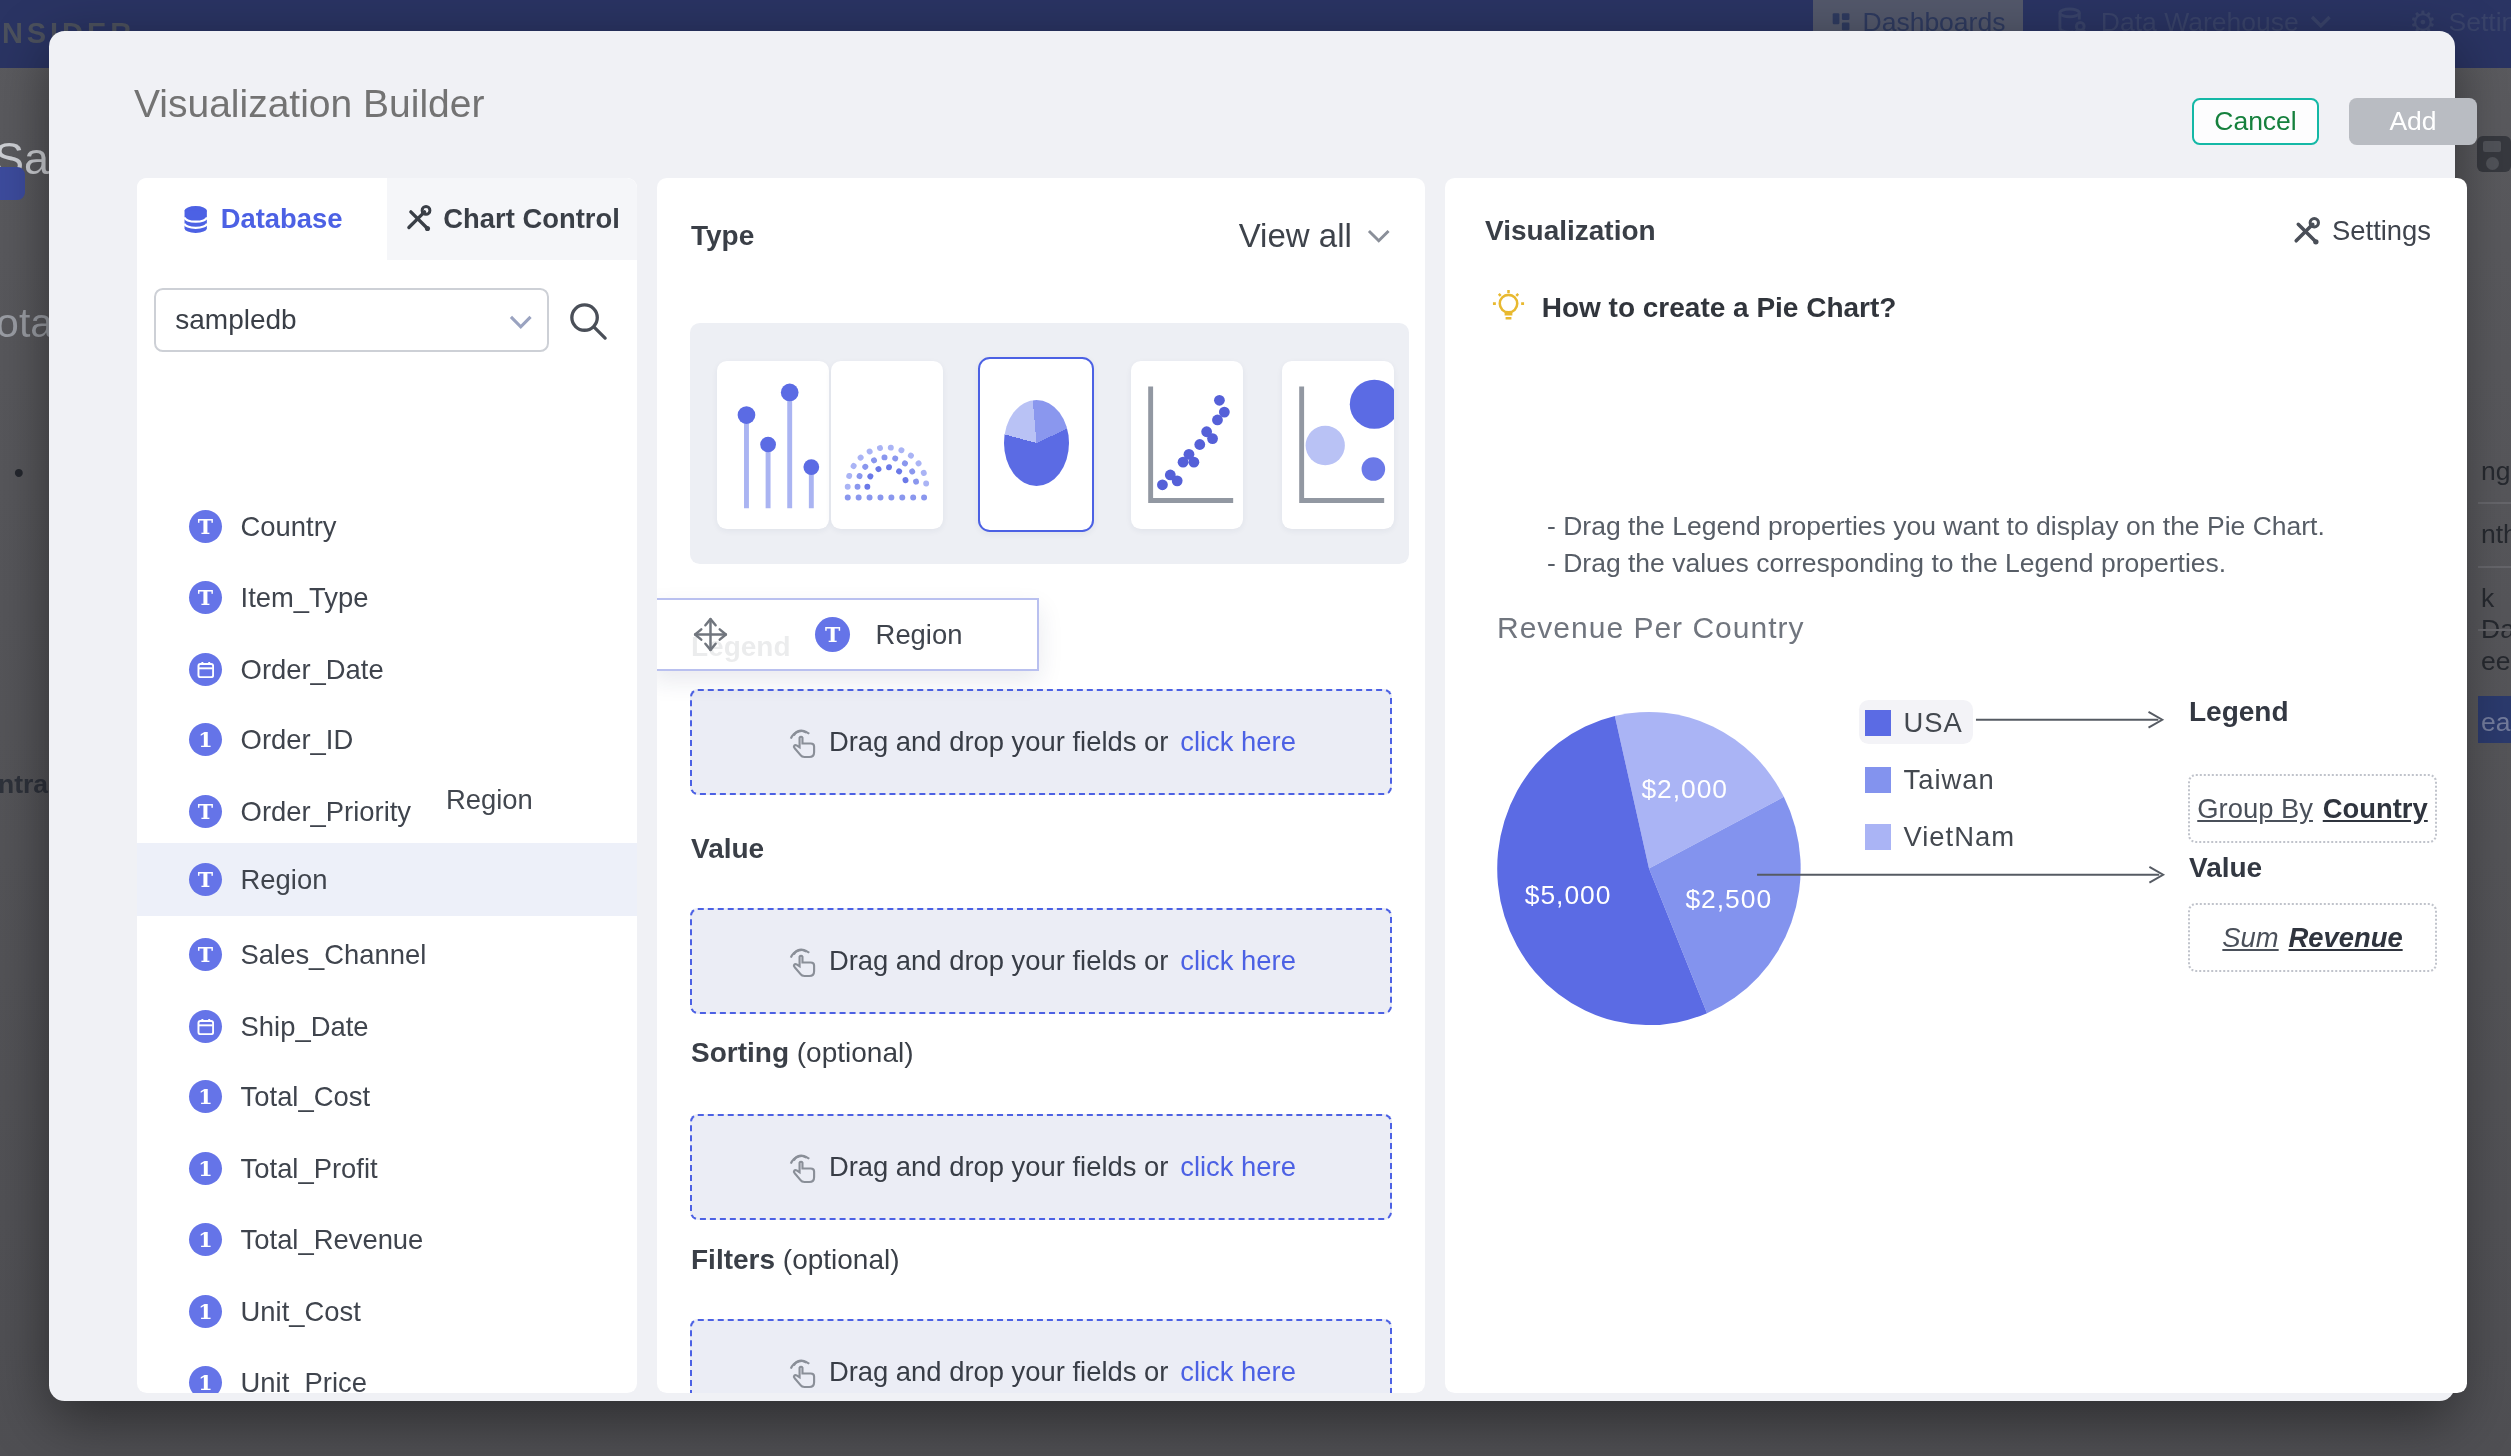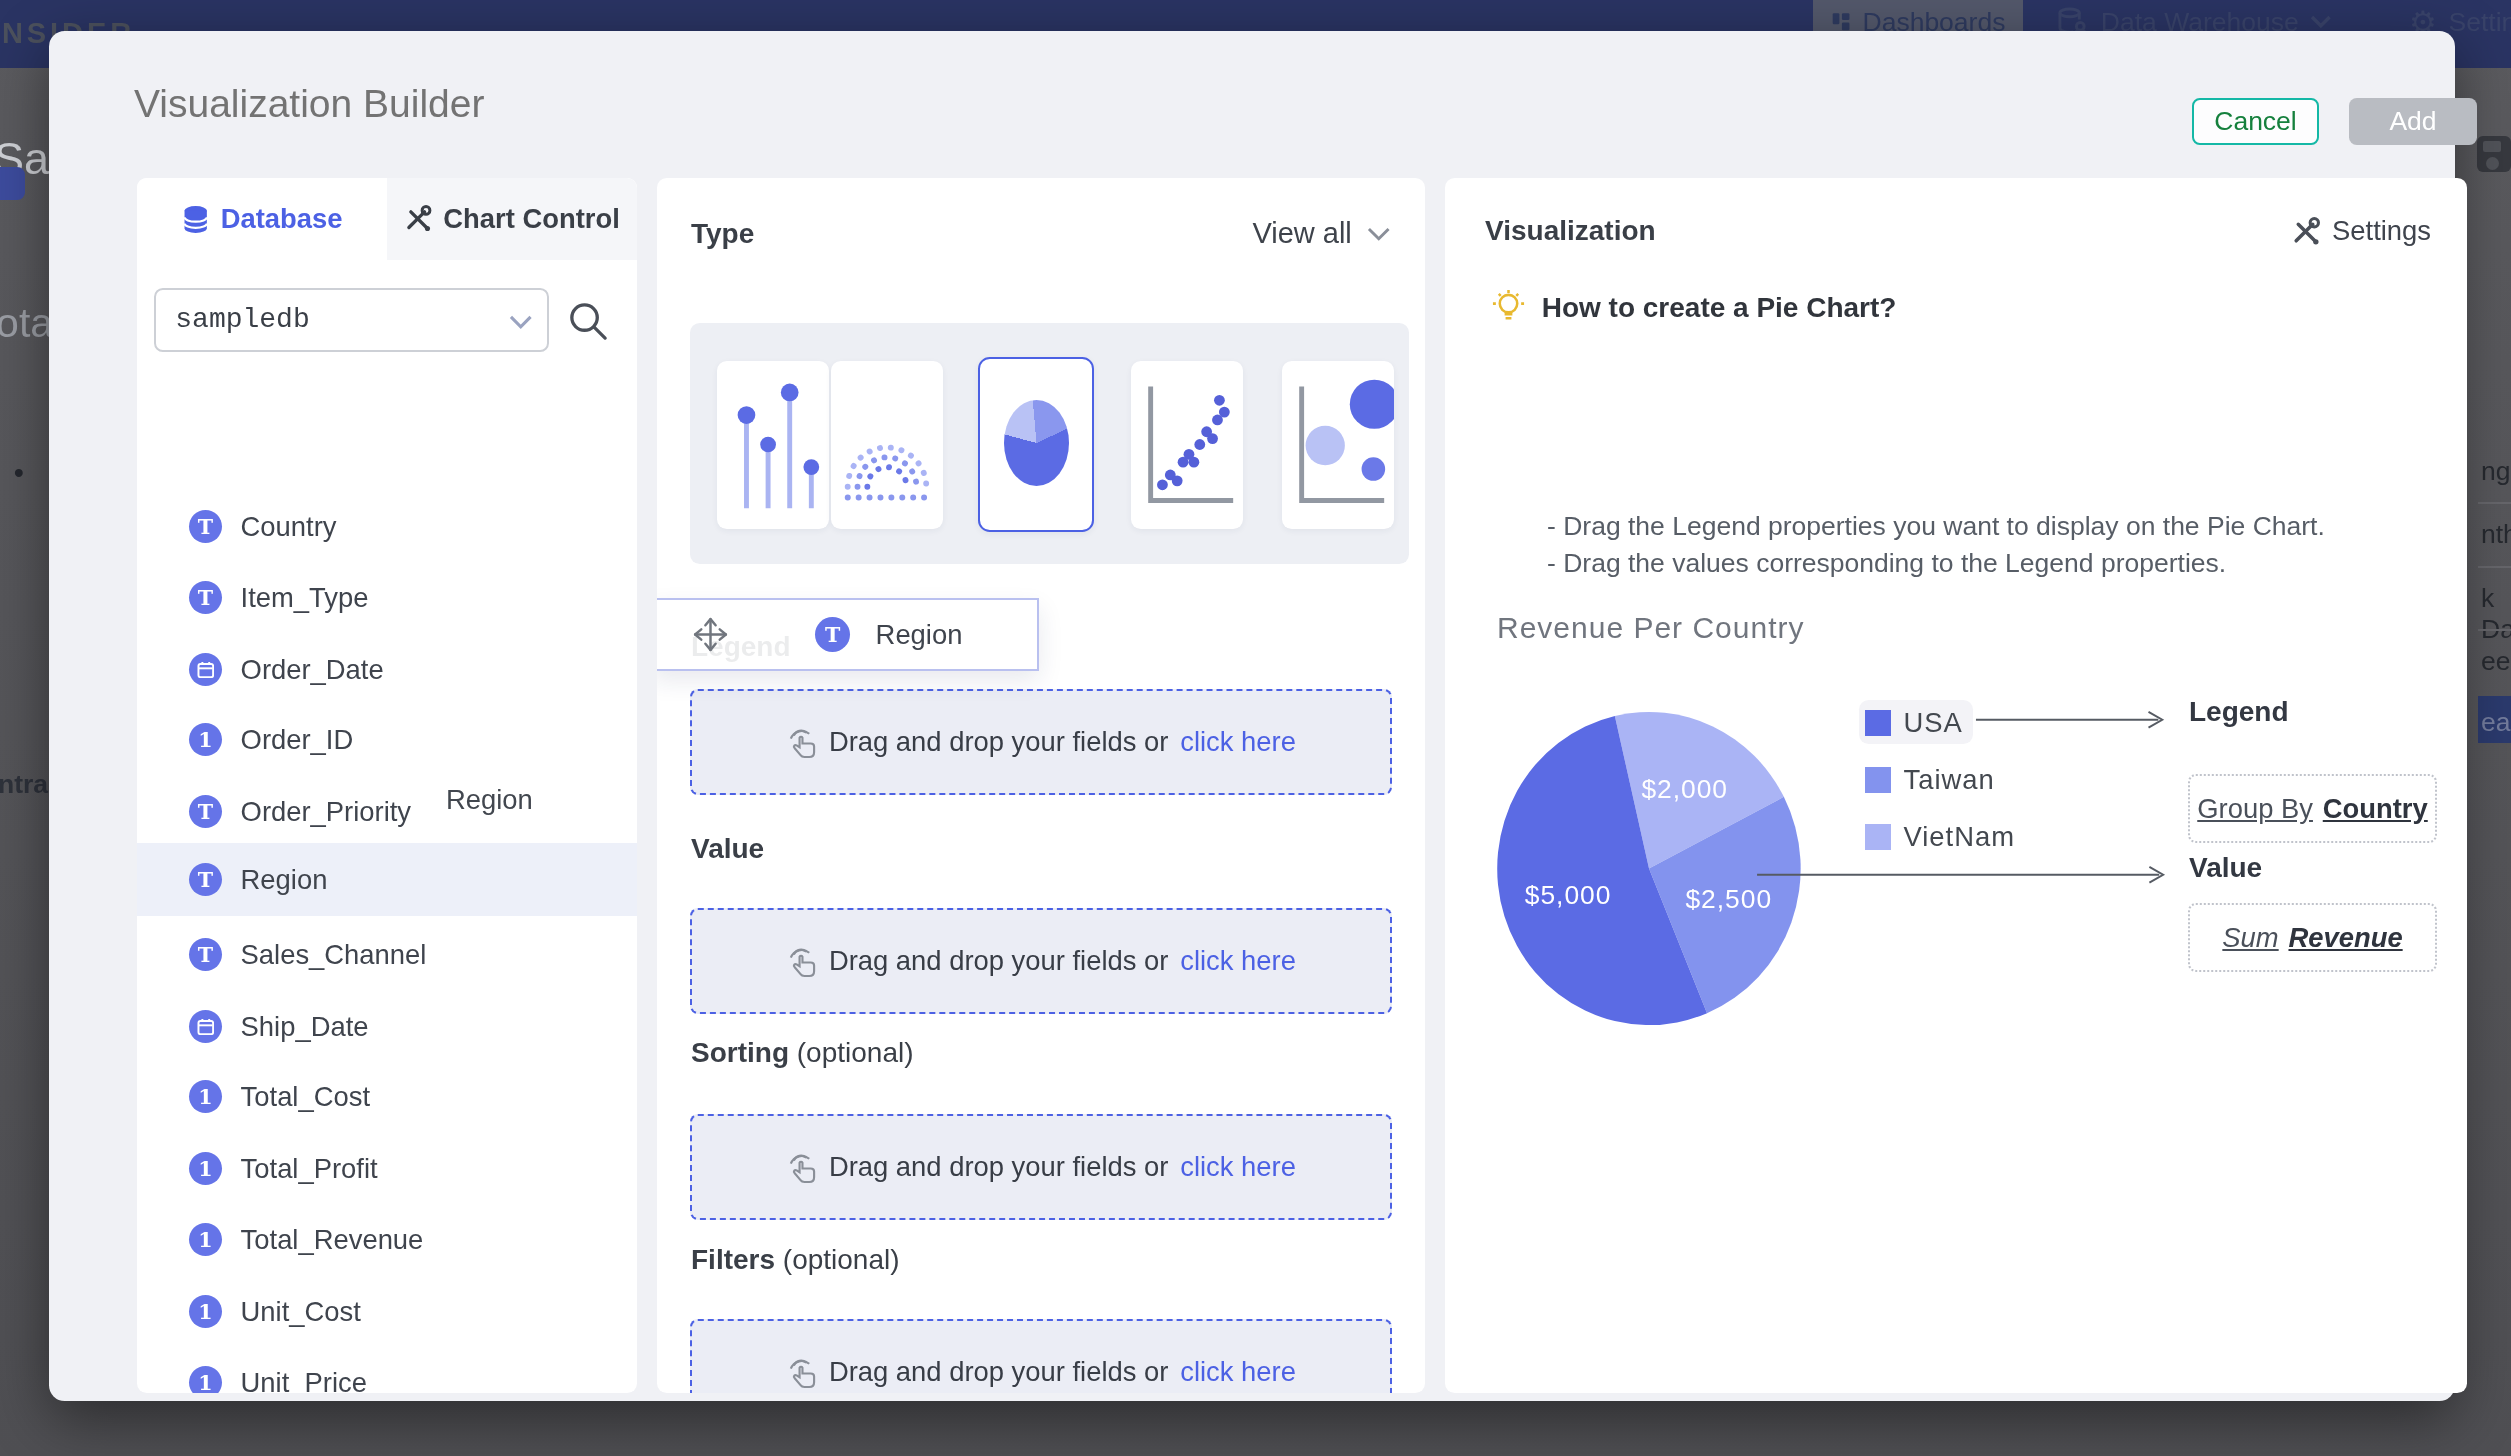--- a/index.html
+++ b/index.html
@@ -38,35 +38,35 @@
   .panel { position:absolute; top:147px; background:#fff; border-radius:9.8px; overflow:hidden; }
   .panel-left   { left:88px;   width:500px;  height:1215px; }
   .panel-middle { left:608px;  width:768px;  height:1215px; }
   .panel-right  { left:1396px; width:1022px; height:1215px; }
 
   
   .tab { position:absolute; top:0; width:250px; height:82px; display:flex; align-items:center; justify-content:center; gap:11.8px; font-size:27.4px; font-weight:700; }
   .tab-db { left:0; color:#4c61e4; background:#fff; }
   .tab-cc { left:250px; color:#3a3f47; background:#f5f6f9; border-radius:0 9.8px 0 0; }
   .search-wrap { position:absolute; left:16.7px; top:110px; width:395px; height:64px; border:2px solid #cdd0d6; border-radius:8.8px; background:#fff; }
-  .search-wrap input { position:absolute; left:19.6px; top:3.9px; width:323px; height:52px; border:0; outline:none; font-size:28px; color:#3a3f47; font-family:Liberation Mono, monospace; background:transparent; }
+  .search-wrap input { position:absolute; left:19.6px; top:3.9px; width:323px; height:52px; border:0; outline:none; font-size:28px; color:#3a3f47; font-family:Liberation Sans, sans-serif; background:transparent; }
   .sel-chevron { position:absolute; right:13.7px; top:23.5px; }
   .mag { position:absolute; left:428px; top:120px; }
   .field-row { position:absolute; left:0; width:500px; height:71px; display:flex; align-items:center; }
   .field-row.selected { background:#edf0f9; }
   .f-ico { width:33px; height:33px; border-radius:50%; background:#6574e8; color:#fff; margin-left:52px;
            display:flex; align-items:center; justify-content:center; font-size:20.6px; font-weight:700; font-family:"DejaVu Serif",serif; flex:0 0 auto; }
   .f-name { margin-left:18.6px; font-size:27.4px; color:#3f444d; white-space:nowrap; }
   .ghost-wash { position:absolute; left:294px; top:593px; width:114px; height:59px; background:rgba(255,255,255,.8); }
   .ghost-frag { position:absolute; left:309px; top:606px; font-size:27.4px; color:#42474f; }
 
   
   .type-head { position:absolute; left:34px; top:39px; width:700px; display:flex; justify-content:space-between; align-items:center; }
   .lbl-bold { font-size:28px; font-weight:700; color:#3a3f47; }
-  .view-all { display:flex; align-items:center; gap:13.7px; font-size:29px; color:#3e434b;margin-left:41px; }
+  .view-all { display:flex; align-items:center; gap:13.7px; font-size:33px; color:#3e434b;margin-left:41px; }
   .type-strip { position:absolute; left:33px; top:145px; width:719px; height:241px; background:#edeff4; border-radius:9.8px; overflow:hidden; }
   .type-card { position:absolute; top:38px; width:112px; height:168px; background:#fff; border-radius:9.8px; box-shadow:0 2px 5.9px rgba(40,50,90,.06); overflow:hidden; }
   .type-card.sel { top:34px; height:175px; width:116px; border:2.9px solid #4c61e4; border-radius:11.8px; }
   .pie-ico { position:absolute; left:23.5px; top:41px; width:65px; height:86px; border-radius:50%;
              background:conic-gradient(from -75deg, #b9c2f5 0deg 70deg, #8a97ee 70deg 140deg, #5b6be4 140deg 360deg); }
   .section-label { position:absolute; left:34px; font-size:28px; color:#3a3f47; }
   .section-label b { font-weight:700; }
   .section-label .opt { font-weight:400; }
   .dropzone { position:absolute; left:33px; width:702px; height:106px; border:2.9px dashed #4c61e4; border-radius:7.8px;
               background:#ebedf5; display:flex; align-items:center; justify-content:center; gap:11.8px; }

